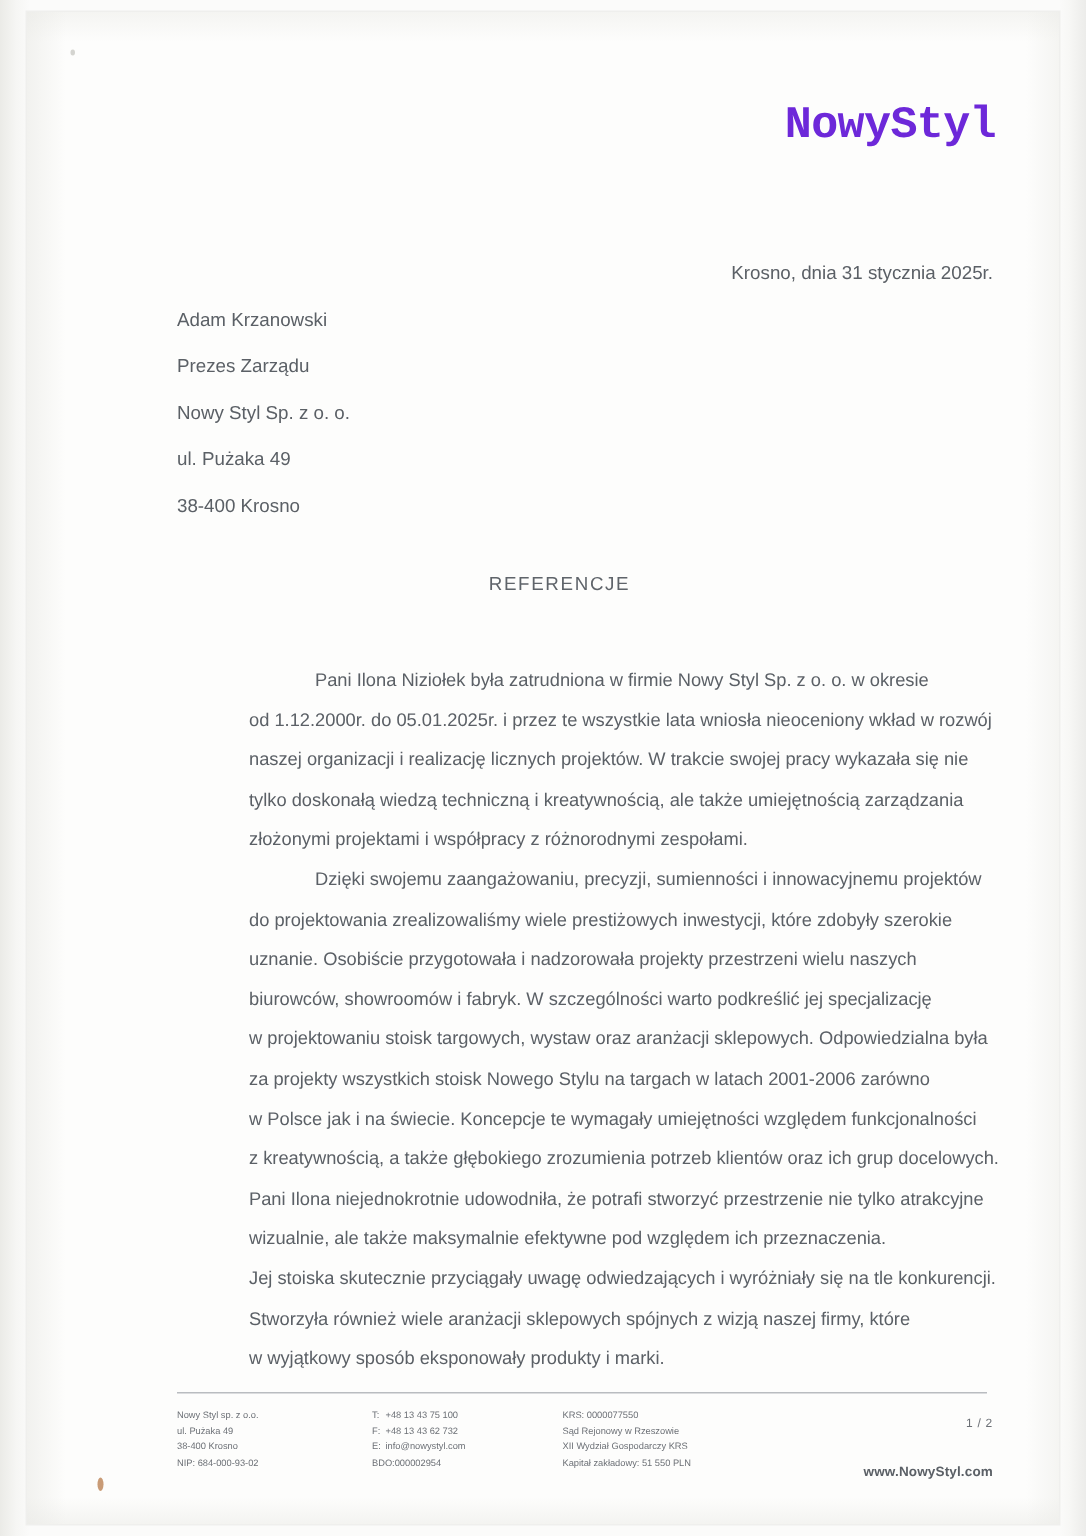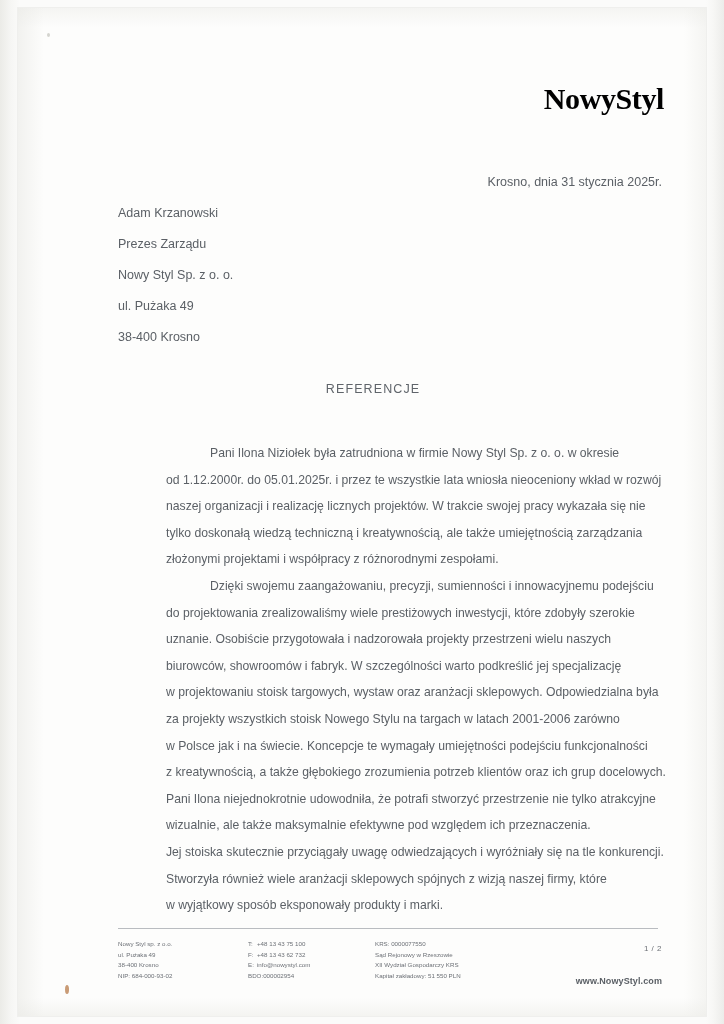--- a/index.html
+++ b/index.html
@@ -51,26 +51,26 @@
     position: absolute;
     right: 0; top: 0;
     width: 18px; height: 1024px;
     background: linear-gradient(270deg, #ececea 0%, #f7f7f5 60%, #fbfbfa 100%);
   }
 
   
   .logo {
     position: absolute;
     right: 42px;
-    top: 74px;
+    top: 59px;
     font-size: 30px;
     font-weight: bold;
     letter-spacing: -0.4px;
-    color: #000000;
-    font-family: Liberation Serif, serif;
+    color: #6d28d9;
+    font-family: Liberation Mono, monospace;
   }
 
   
   .recipient {
     position: absolute;
     left: 100px;
     top: 166px;
     width: 320px;
     margin-top: 24px;
   }
@@ -211,27 +211,27 @@
 
       <div class="para">
         <div class="line indent">Pani Ilona Niziołek była zatrudniona w firmie Nowy Styl Sp. z o. o. w okresie</div>
         <div class="line">od 1.12.2000r. do 05.01.2025r. i przez te wszystkie lata wniosła nieoceniony wkład w rozwój</div>
         <div class="line">naszej organizacji i realizację licznych projektów. W trakcie swojej pracy wykazała się nie</div>
         <div class="line">tylko doskonałą wiedzą techniczną i kreatywnością, ale także umiejętnością zarządzania</div>
         <div class="line">złożonymi projektami i współpracy z różnorodnymi zespołami.</div>
       </div>
 
       <div class="para">
-        <div class="line indent">Dzięki swojemu zaangażowaniu, precyzji, sumienności i innowacyjnemu podejściu</div>
+        <div class="line indent">Dzięki swojemu zaangażowaniu, precyzji, sumienności i innowacyjnemu projektów</div>
         <div class="line">do projektowania zrealizowaliśmy wiele prestiżowych inwestycji, które zdobyły szerokie</div>
         <div class="line">uznanie. Osobiście przygotowała i nadzorowała projekty przestrzeni wielu naszych</div>
         <div class="line">biurowców, showroomów i fabryk. W szczególności warto podkreślić jej specjalizację</div>
         <div class="line">w projektowaniu stoisk targowych, wystaw oraz aranżacji sklepowych. Odpowiedzialna była</div>
         <div class="line">za projekty wszystkich stoisk Nowego Stylu na targach w latach 2001-2006 zarówno</div>
-        <div class="line">w Polsce jak i na świecie. Koncepcje te wymagały umiejętności podejściu funkcjonalności</div>
+        <div class="line">w Polsce jak i na świecie. Koncepcje te wymagały umiejętności względem funkcjonalności</div>
         <div class="line">z kreatywnością, a także głębokiego zrozumienia potrzeb klientów oraz ich grup docelowych.</div>
         <div class="line">Pani Ilona niejednokrotnie udowodniła, że potrafi stworzyć przestrzenie nie tylko atrakcyjne</div>
         <div class="line">wizualnie, ale także maksymalnie efektywne pod względem ich przeznaczenia.</div>
         <div class="line">Jej stoiska skutecznie przyciągały uwagę odwiedzających i wyróżniały się na tle konkurencji.</div>
         <div class="line">Stworzyła również wiele aranżacji sklepowych spójnych z wizją naszej firmy, które</div>
         <div class="line">w wyjątkowy sposób eksponowały produkty i marki.</div>
       </div>
 
     </div>
 

